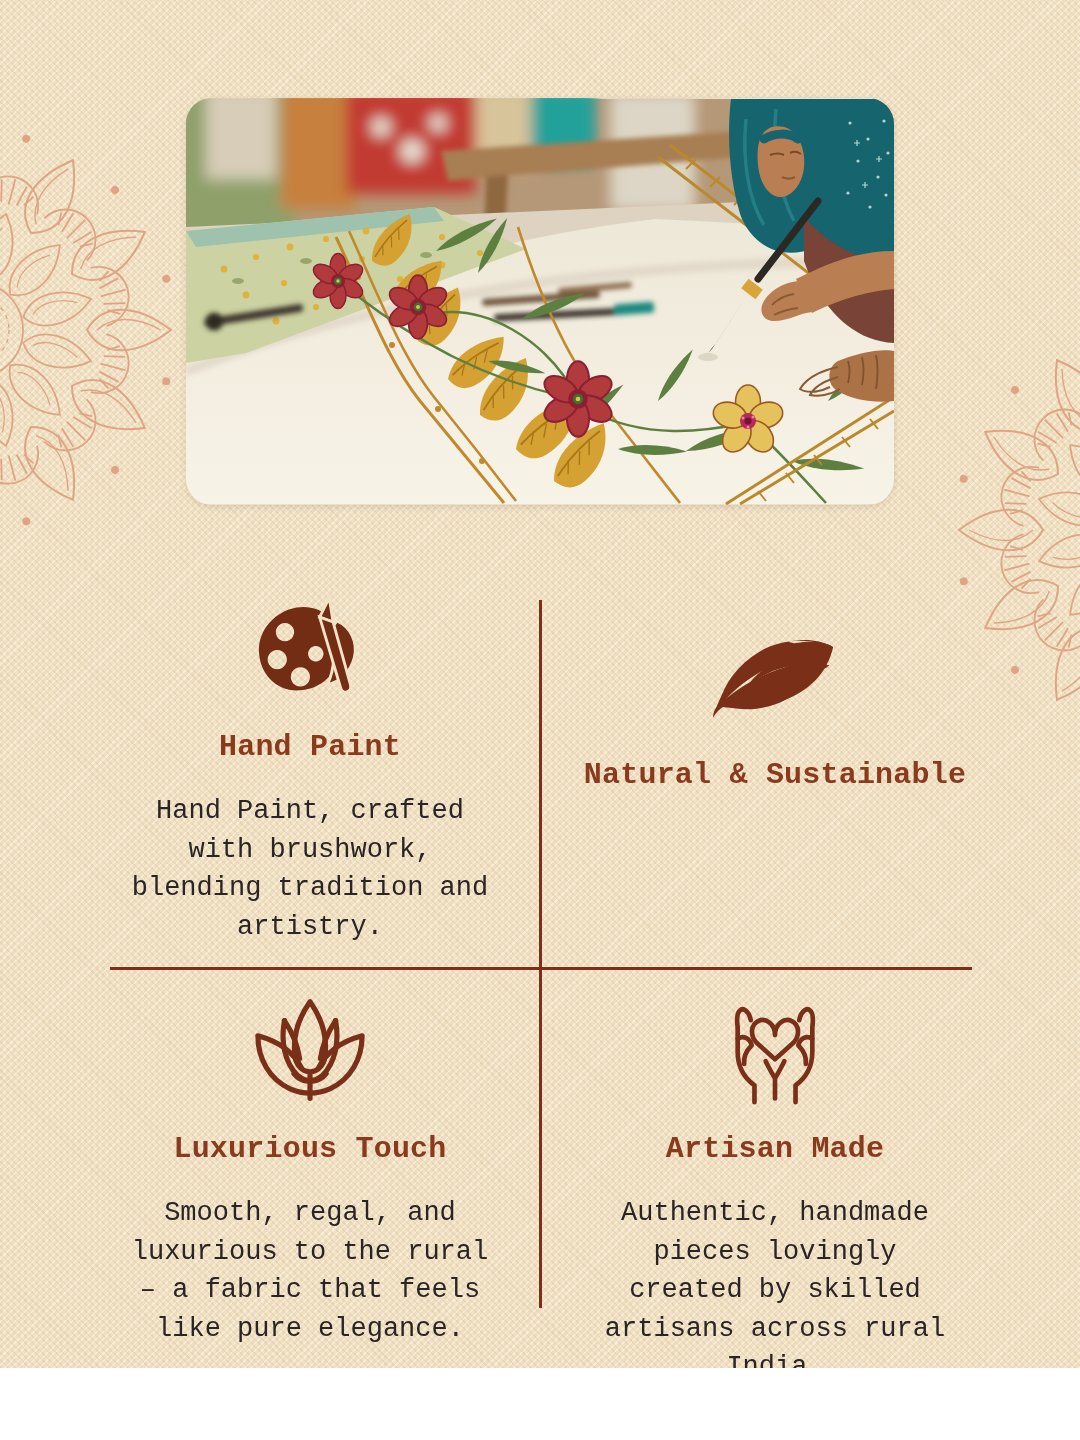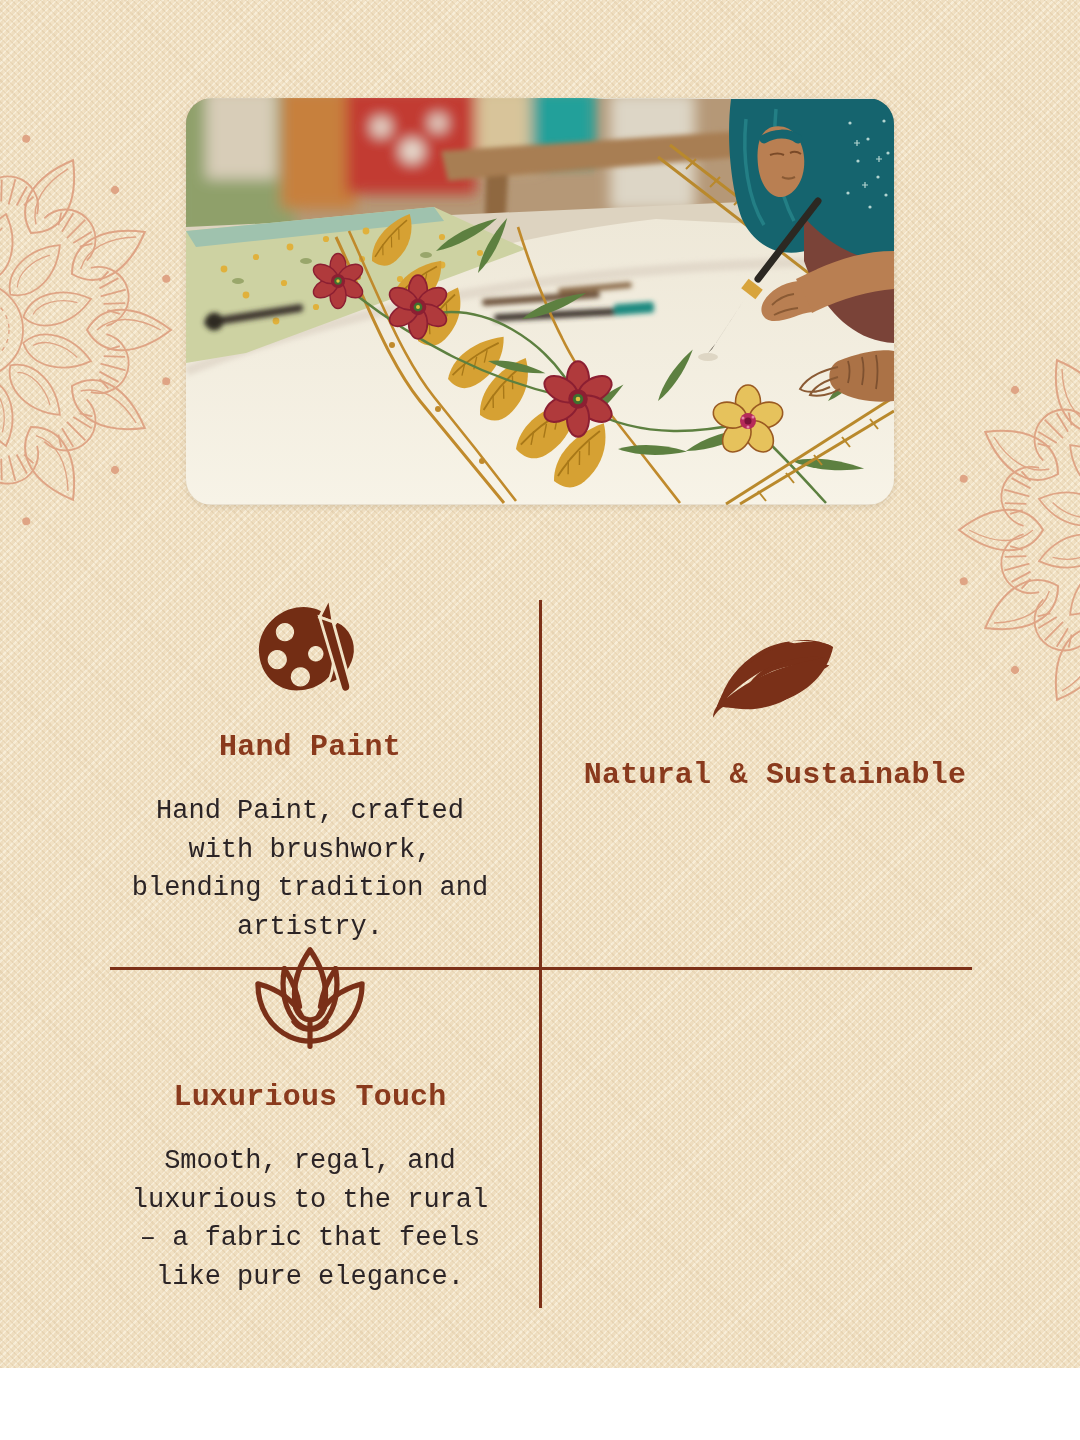--- a/index.html
+++ b/index.html
@@ -23,21 +23,21 @@
     box-shadow:0 2px 6px rgba(90,60,30,0.15);
     background:#e8e0d0;
   }
   .hero svg{display:block;width:100%;height:100%;}
   .divider{position:absolute;background:#7c3018;}
   .divider-v{left:539px;top:600px;width:3px;height:708px;}
   .divider-h{left:110px;top:967px;width:862px;height:3px;}
   .cell{position:absolute;text-align:center;}
   .cell-tl{left:90px;top:596px;width:440px;}
   .cell-tr{left:555px;top:624px;width:440px;}
-  .cell-bl{left:90px;top:946px;width:440px;}
+  .cell-bl{left:90px;top:998px;width:440px;}
   .cell-br{left:555px;top:998px;width:440px;}
   .icon-box{height:104px;display:flex;align-items:center;justify-content:center;margin-bottom:30px;}
   .feature-title{
     margin:0 0 28px 0;
     font-size:30px;font-weight:700;color:#8a3a1d;letter-spacing:0.2px;
   }
   .feature-desc{
     margin:1px auto;
     font-size:27px;line-height:1.43;color:#2b2426;font-weight:400;
   }
@@ -393,14 +393,28 @@
         <path d="M38,26 C34,48 38,70 52,84 C62,92 74,92 82,82 M92,26 C96,48 92,70 78,84 C68,92 56,92 48,82"></path>
         <path d="M38,26 C46,38 52,52 54,66 M92,26 C84,38 78,52 76,66"></path>
         <path d="M10,42 C10,66 22,88 44,98 C58,104 72,104 86,98 C108,88 120,66 120,42 C98,48 82,60 74,76 M10,42 C32,48 48,60 56,76"></path>
         <path d="M65,108 L65,84"></path>
       </svg>
     </div>
     <h3 class="feature-title">Luxurious Touch</h3>
     <p class="feature-desc">Smooth, regal, and luxurious to the rural – a fabric that feels like pure elegance.</p>
   </div>
 
+  <div class="cell cell-br">
+    <div class="icon-box">
+      <svg width="112" height="112" viewBox="0 0 120 120" aria-hidden="true" fill="none" stroke="#7a3018" stroke-width="5" stroke-linecap="round" stroke-linejoin="round">
+        <path d="M60,44 C60,32 50,25 42,29 C34,33 33,44 40,52 L60,70 L80,52 C87,44 86,33 78,29 C70,25 60,32 60,44 Z"></path>
+        <path d="M34,28 C32,18 26,14 22,18 C19,21 19,28 20,36 L20,62 C20,78 27,90 38,98 L38,116"></path>
+        <path d="M20,48 C26,44 33,47 35,55 C30,60 26,67 27,75"></path>
+        <path d="M86,28 C88,18 94,14 98,18 C101,21 101,28 100,36 L100,62 C100,78 93,90 82,98 L82,116"></path>
+        <path d="M100,48 C94,44 87,47 85,55 C90,60 94,67 93,75"></path>
+        <path d="M50,72 C54,80 57,86 60,90 C63,86 66,80 70,72 M60,90 L60,112"></path>
+      </svg>
+    </div>
+    <h3 class="feature-title">Artisan Made</h3>
+    <p class="feature-desc">Authentic, handmade pieces lovingly created by skilled artisans across rural India.</p>
+  </div>
 
 </div>
 
 </body></html>

